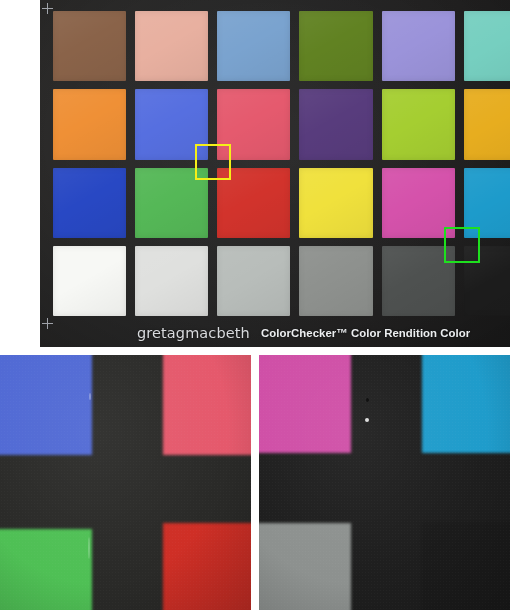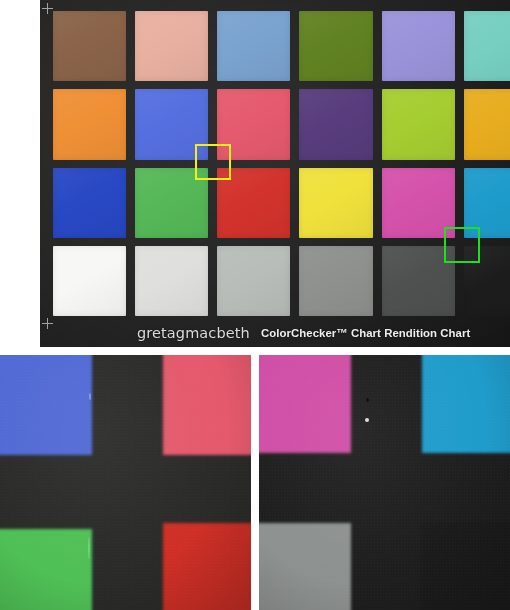--- a/index.html
+++ b/index.html
@@ -225,21 +225,21 @@
       <div class="patch" style="background: rgb(28, 28, 28);"></div>
     </div>
 
     <div class="crosshair" id="crosshair-tl"></div>
     <div class="crosshair" id="crosshair-tr"></div>
     <div class="crosshair" id="crosshair-bl"></div>
     <div class="crosshair" id="crosshair-br"></div>
 
     <div id="caption-row">
       <div id="brand-label">gretagmacbeth</div>
-      <div id="product-label">ColorChecker™ Chart Rendition Chart</div>
+      <div id="product-label">ColorChecker™ Color Rendition Color</div>
     </div>
 
     <div class="selection-box" id="selection-yellow" style="left: 155px; top: 144px; width: 36px; height: 36px; border-color: rgb(245, 239, 24);"></div>
     <div class="selection-box" id="selection-green" style="left: 404px; top: 227px; width: 36px; height: 36px; border-color: rgb(30, 224, 30);"></div>
   </div>
 
   <div id="crops-row">
 
     <div class="crop" id="crop-left" style="background: rgb(42, 42, 40);">
       <div class="crop-inner">

